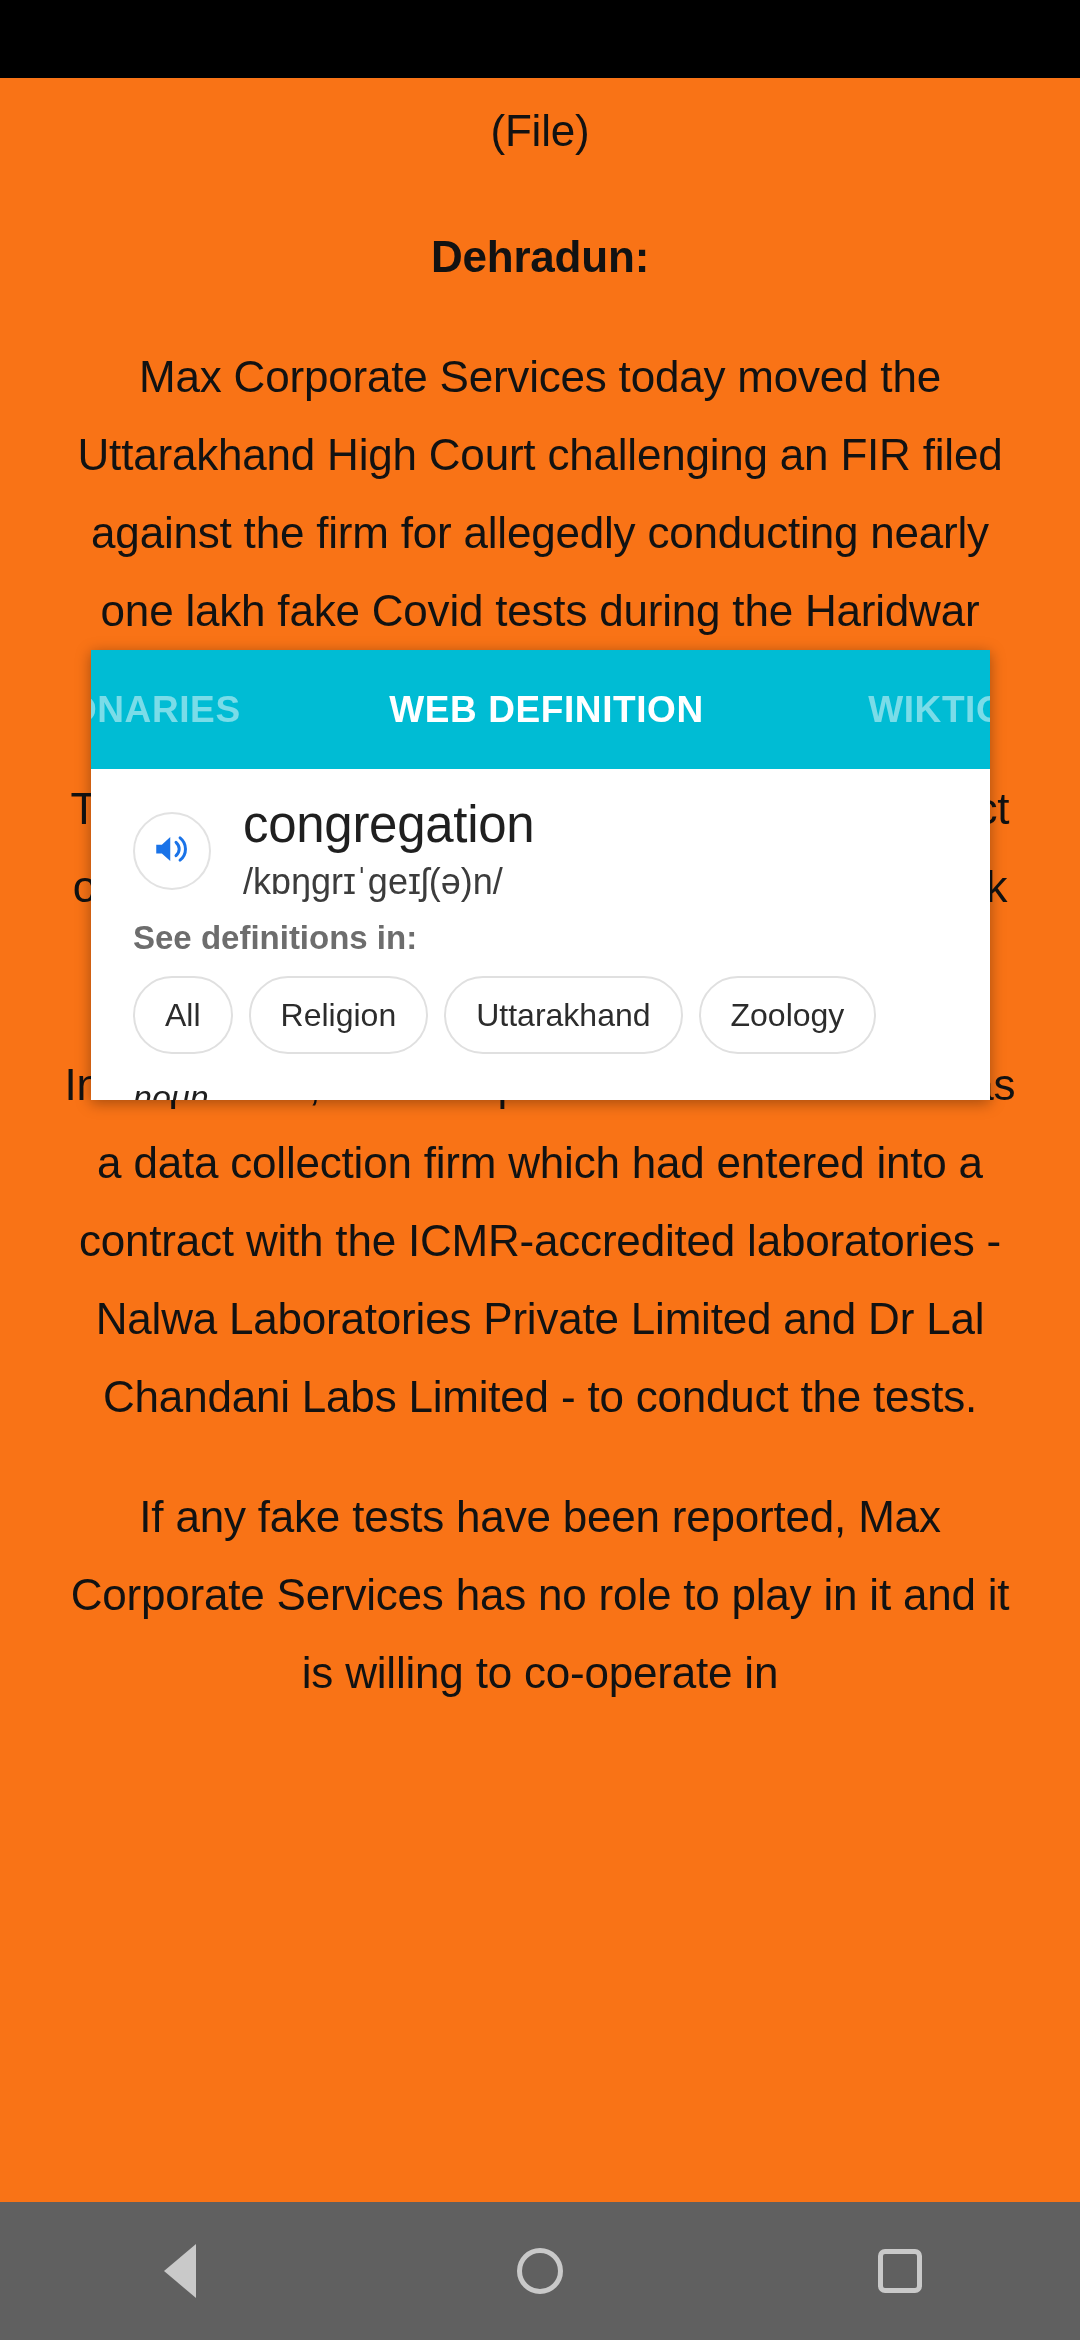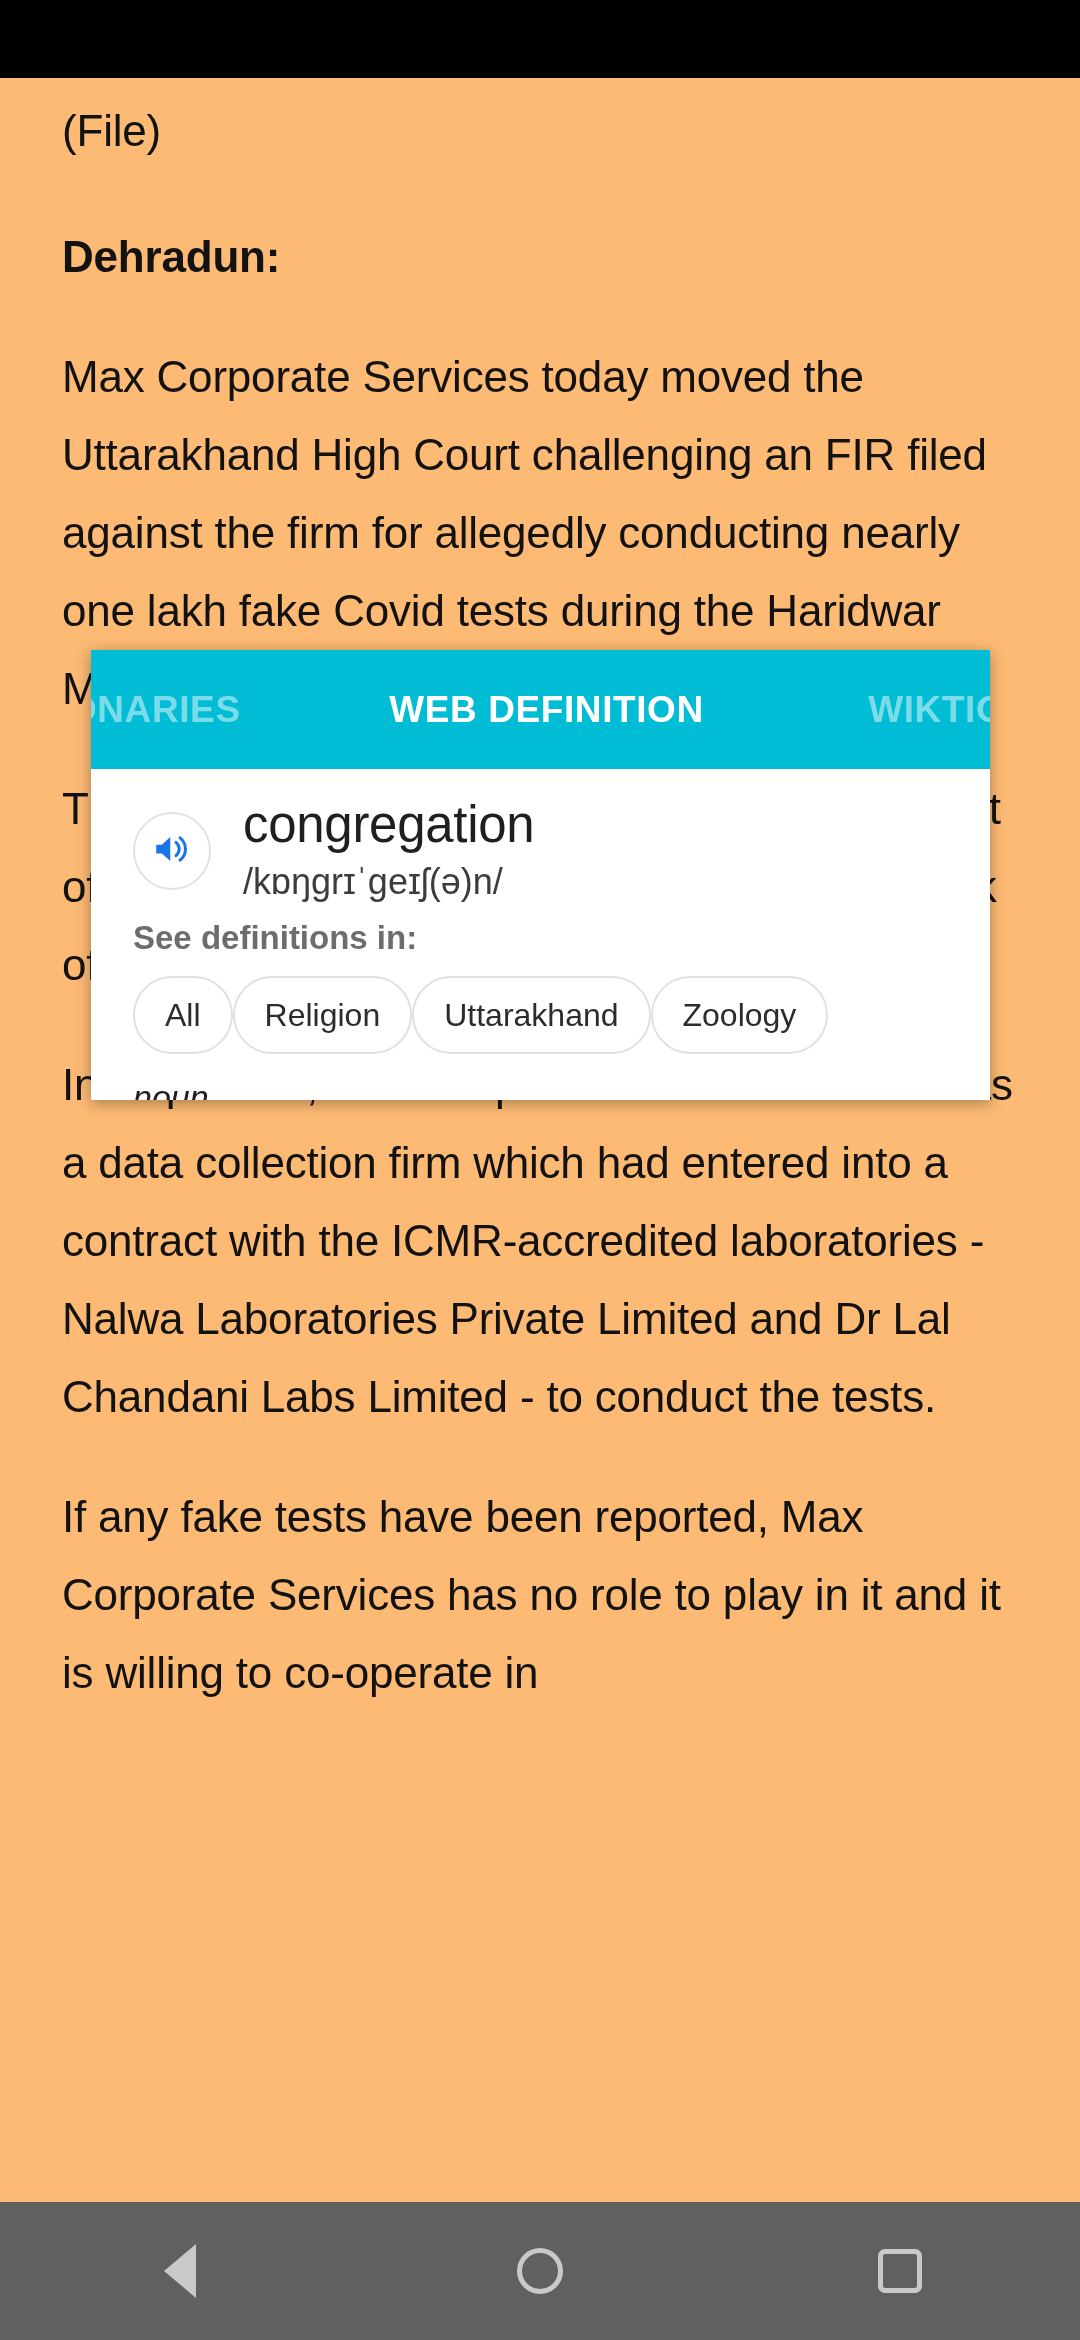--- a/index.html
+++ b/index.html
@@ -20,22 +20,23 @@
   #status-bar {
     position:absolute; top:0; left:0;
     width:1080px; height:78px;
     background:#000000;
   }
 
   
   #article-page {
     position:absolute; top:78px; left:0;
     width:1080px; height:2124px;
-    background:#fdba74;
-    overflow:hidden;
+    background:#f97316;
+    overflow:hidden;
+    text-align:center;
   }
   #article-inner {
     padding:0 62px;
     padding-top:14px;
   }
   .article-p {
     color:#121212;
     font-size:44px;
     line-height:78px;
     letter-spacing:-0.2px;
@@ -160,20 +161,21 @@
     margin-top:14px;
     font-size:33px;
     color:#6d6d6d;
     font-weight:bold;
   }
 
   
   .chip-row {
     display:flex;
     align-items:center;
+    gap:16px;
     margin-top:19px;
   }
   .chip {
     border:2px solid #e0e0e0;
     border-radius:44px;
     background:#fff;
     height:78px;
     padding:0 30px;
     display:flex; align-items:center;
     font-size:32px;

